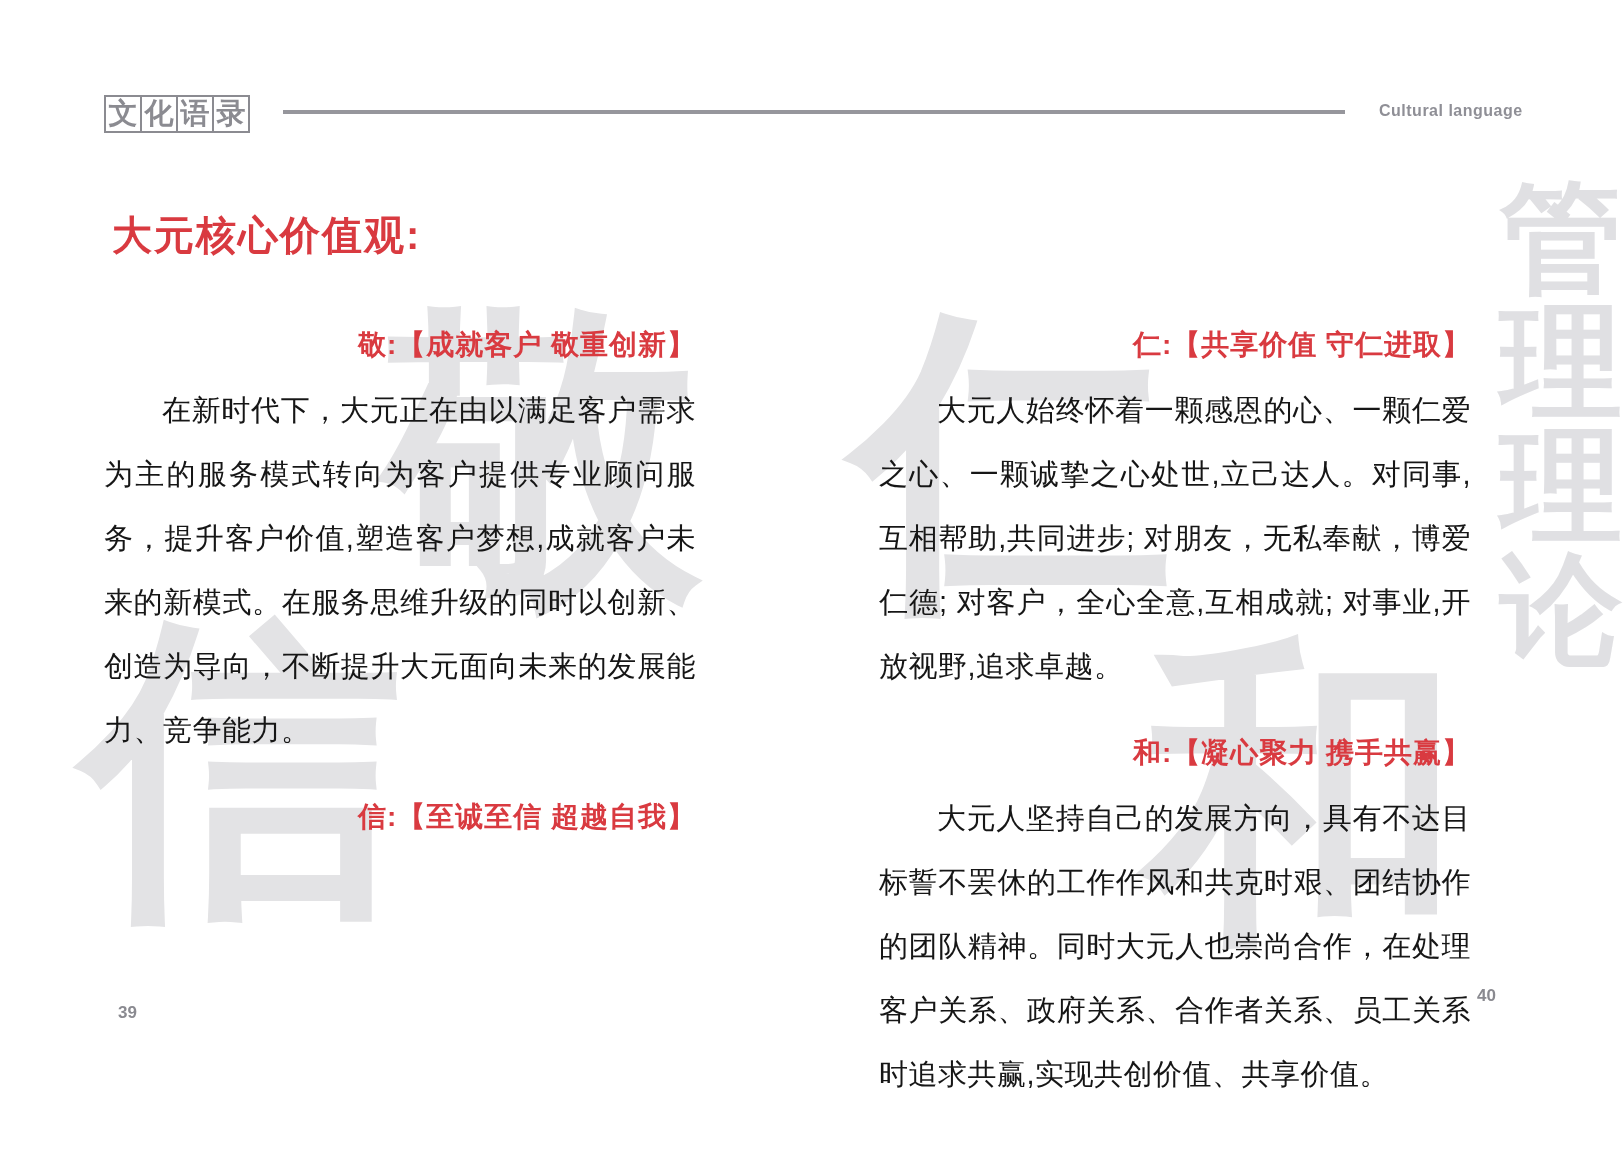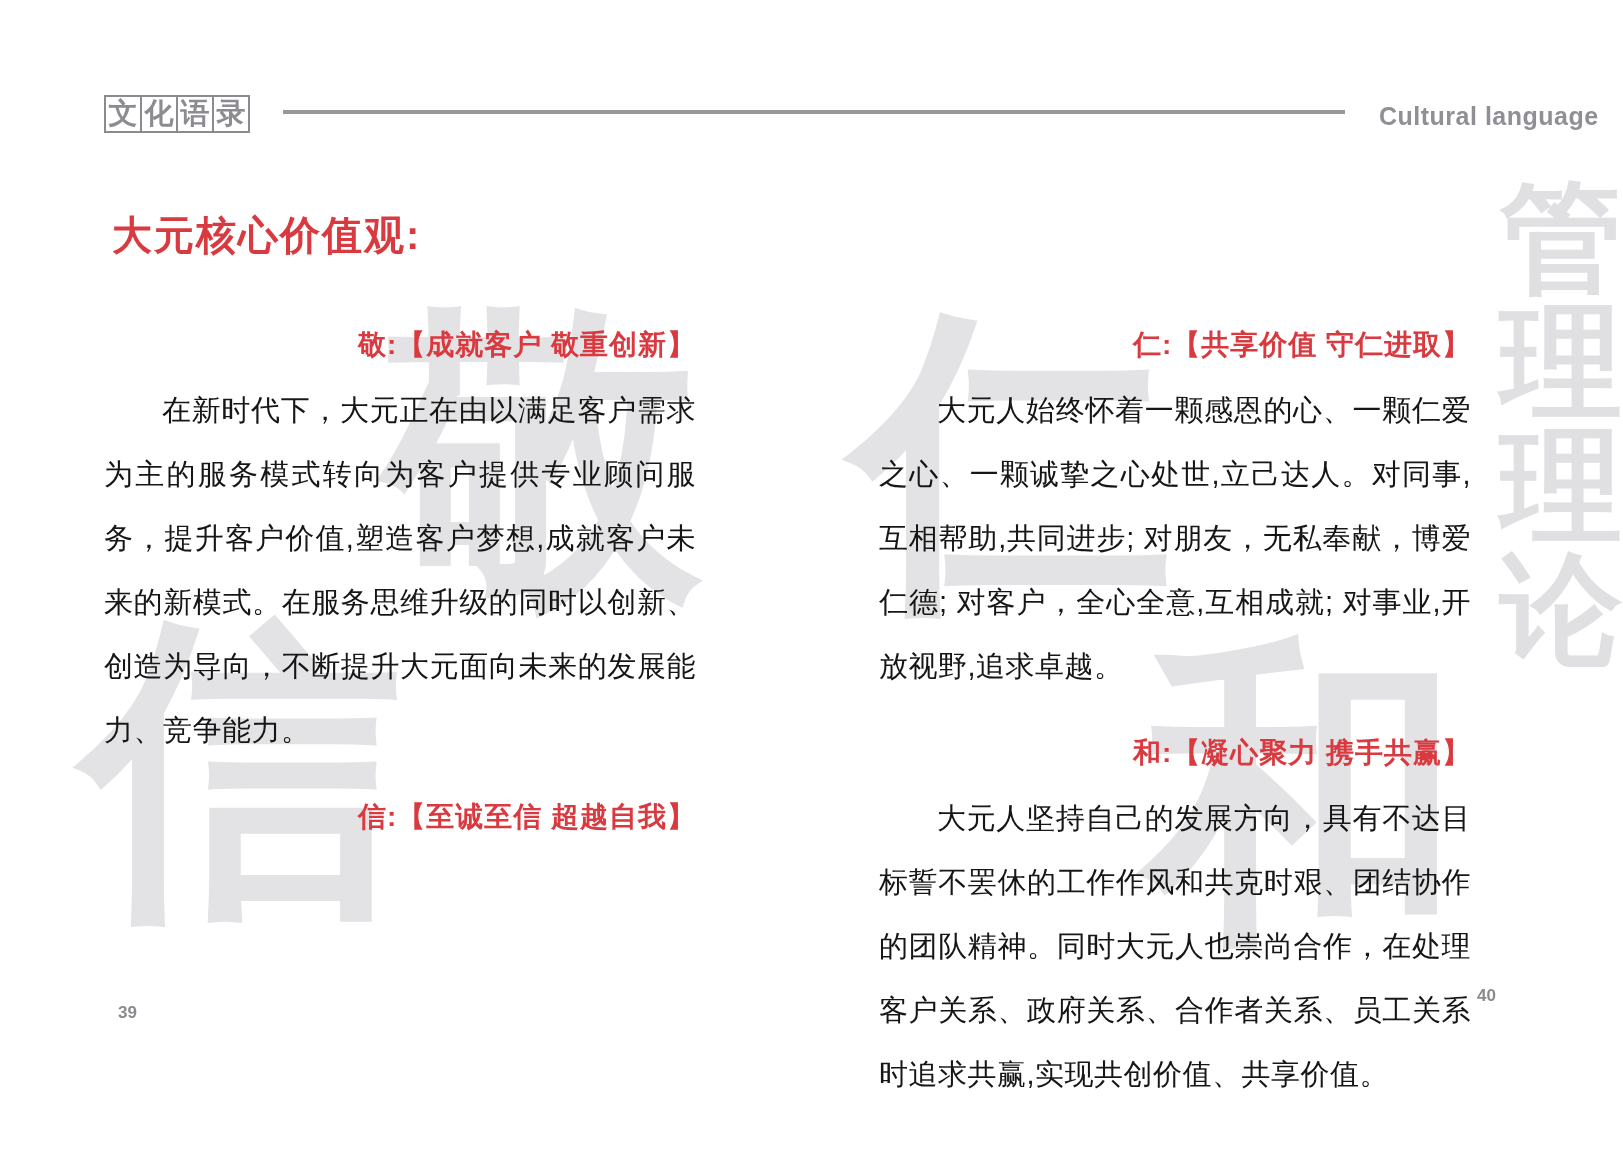--- a/index.html
+++ b/index.html
@@ -17,21 +17,21 @@
   
   .logo{position:absolute;left:104px;top:95px;display:flex;z-index:2;}
   .logo-box{
     width:38px;height:38px;border:2px solid #8b8b91;margin-left:-2px;
     display:flex;align-items:center;justify-content:center;
     font-size:29px;font-weight:bold;color:#8b8b91;
     font-family:"Liberation Serif",serif;
   }
   .logo-box:first-child{margin-left:0;}
   .header-rule{position:absolute;left:283px;top:110px;width:1062px;height:4px;background:#96969c;z-index:2;}
-  .header-en{position:absolute;left:1379px;top:102px;font-size:25px;font-weight:bold;
+  .header-en{position:absolute;left:1379px;top:102px;font-size:16px;font-weight:bold;
     color:#8f8f96;letter-spacing:.5px;z-index:2;}
   
   .wm{position:absolute;color:var(--wm);font-weight:900;line-height:1;z-index:0;
     user-select:none;pointer-events:none;}
   .wm-jing{left:382px;top:295px;font-size:320px;}
   .wm-xin{left:82px;top:608px;font-size:320px;}
   .wm-ren{left:852px;top:300px;font-size:320px;}
   .wm-he{left:1142px;top:635px;font-size:320px;}
   .wm-edge{left:1500px;top:176px;display:flex;flex-direction:column;color:#e0e0e3;}
   .wm-edge span{font-size:122px;line-height:124px;font-weight:900;}

